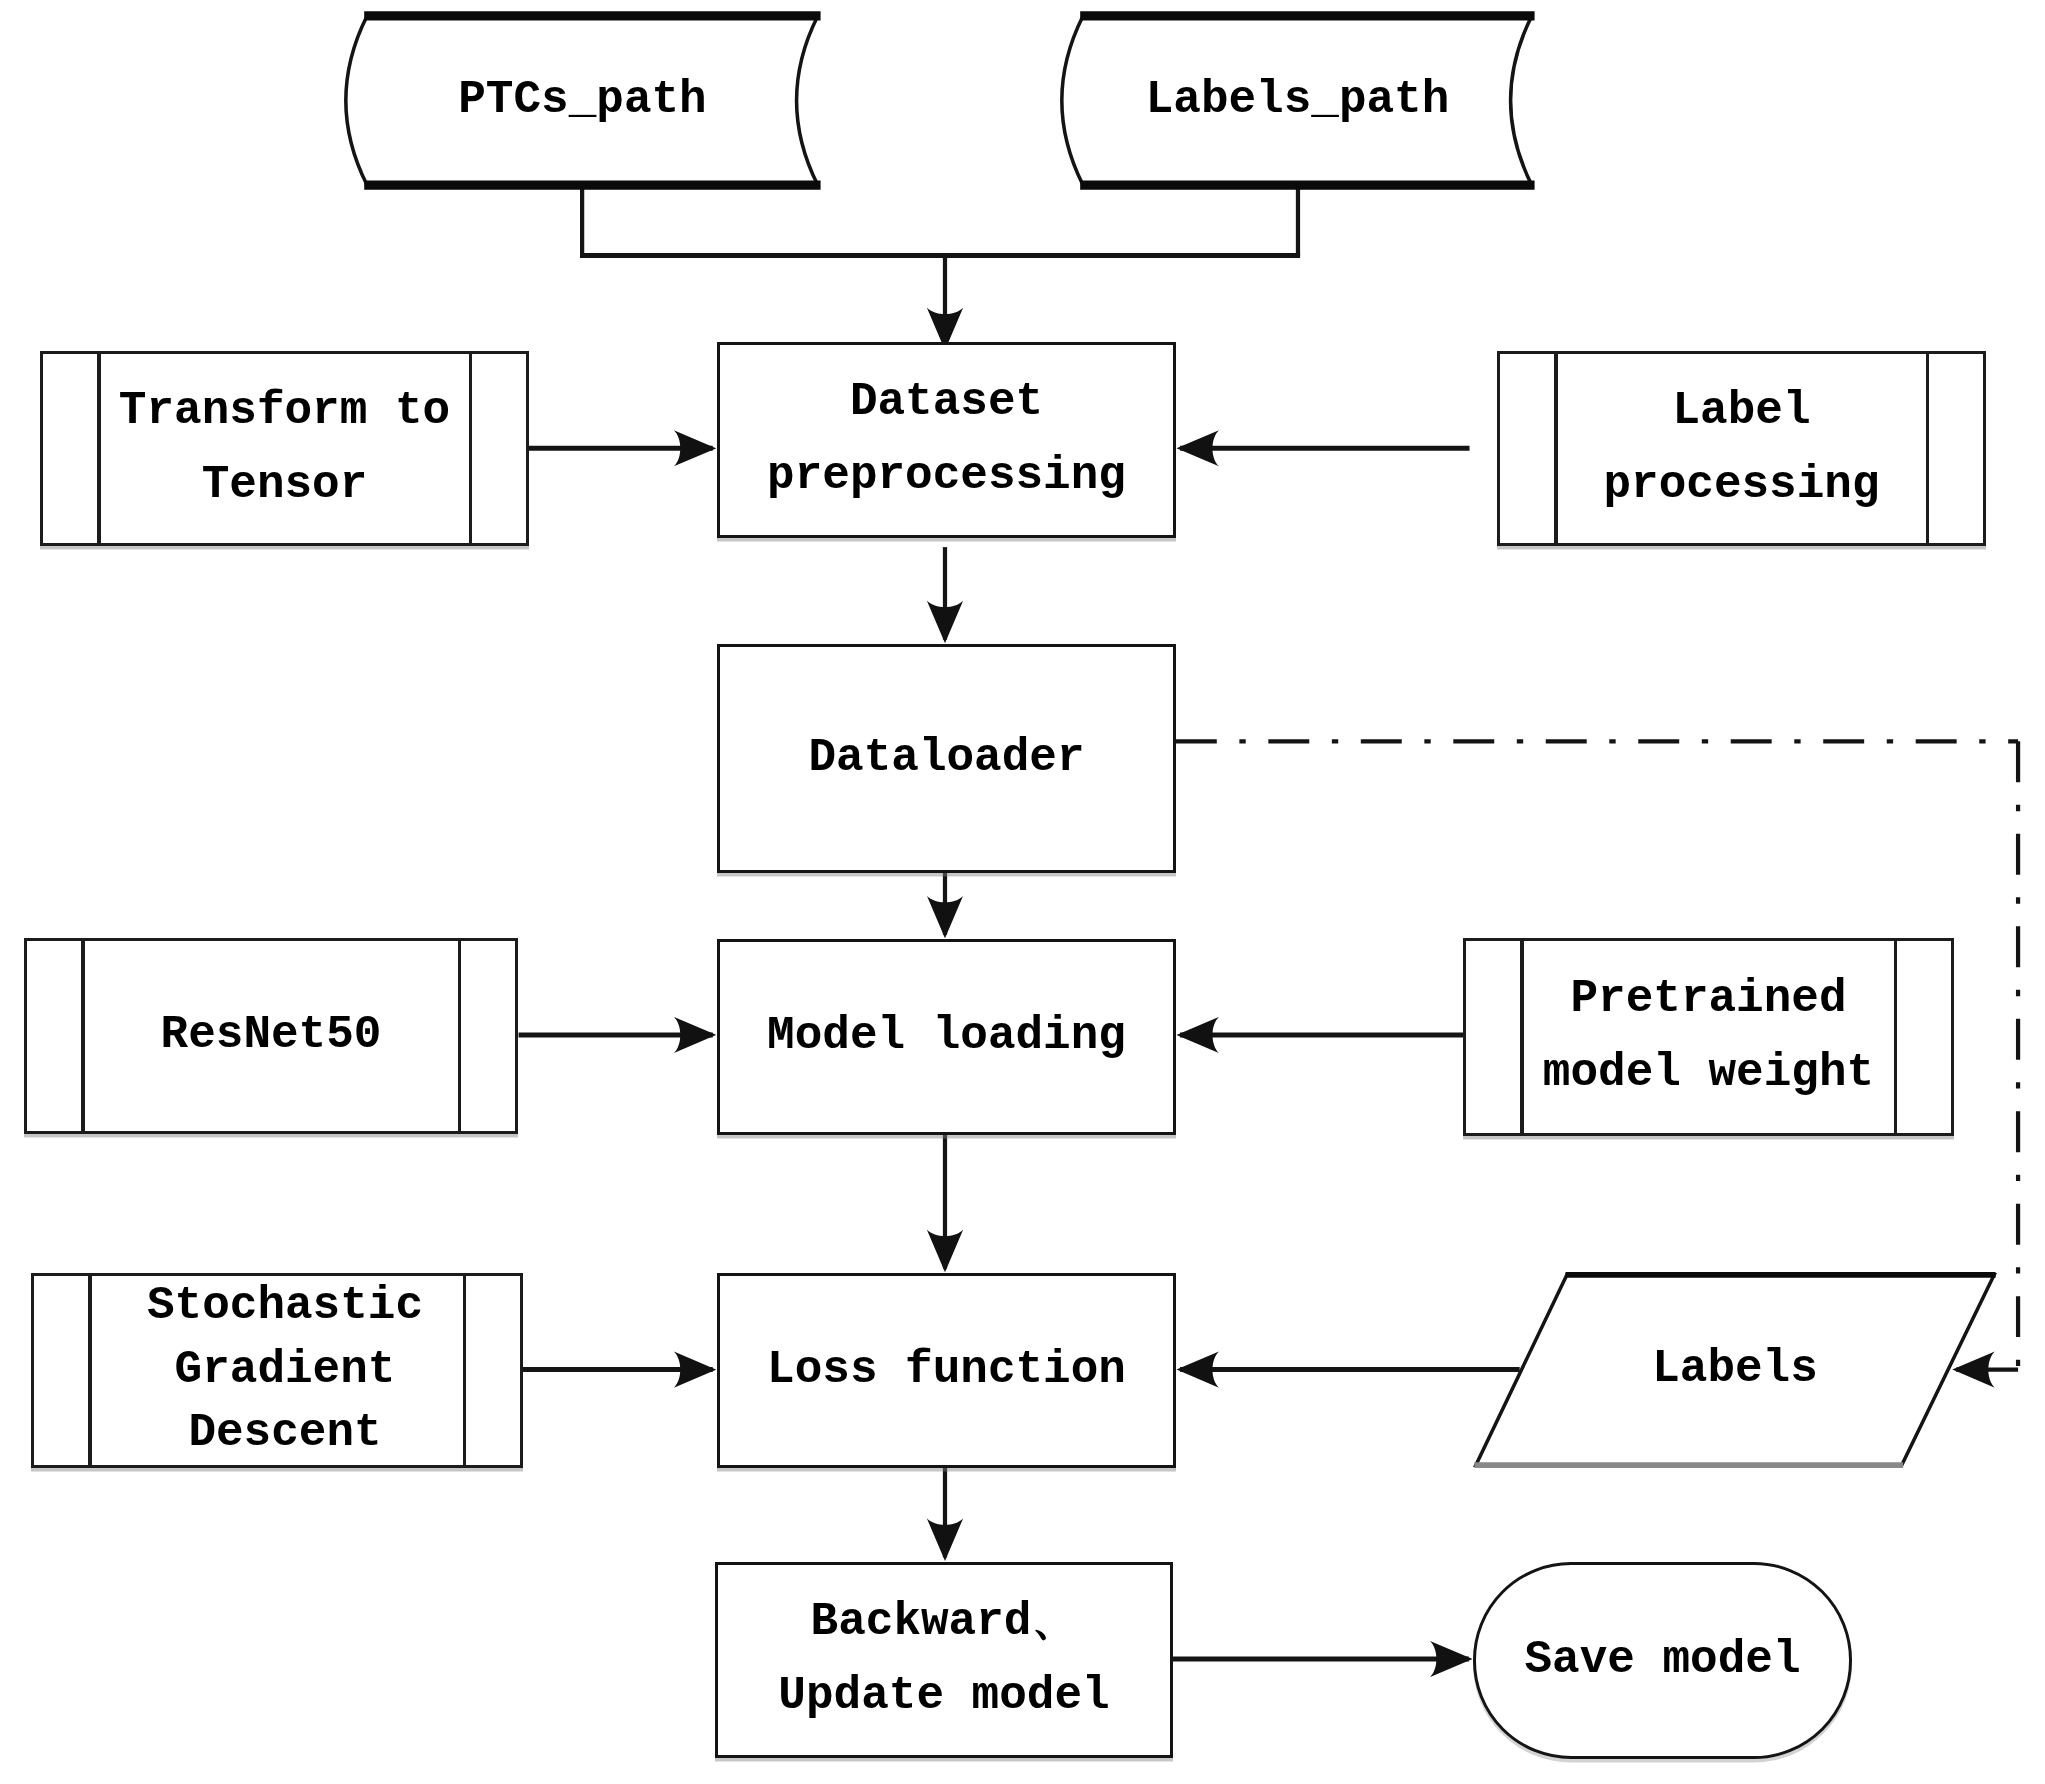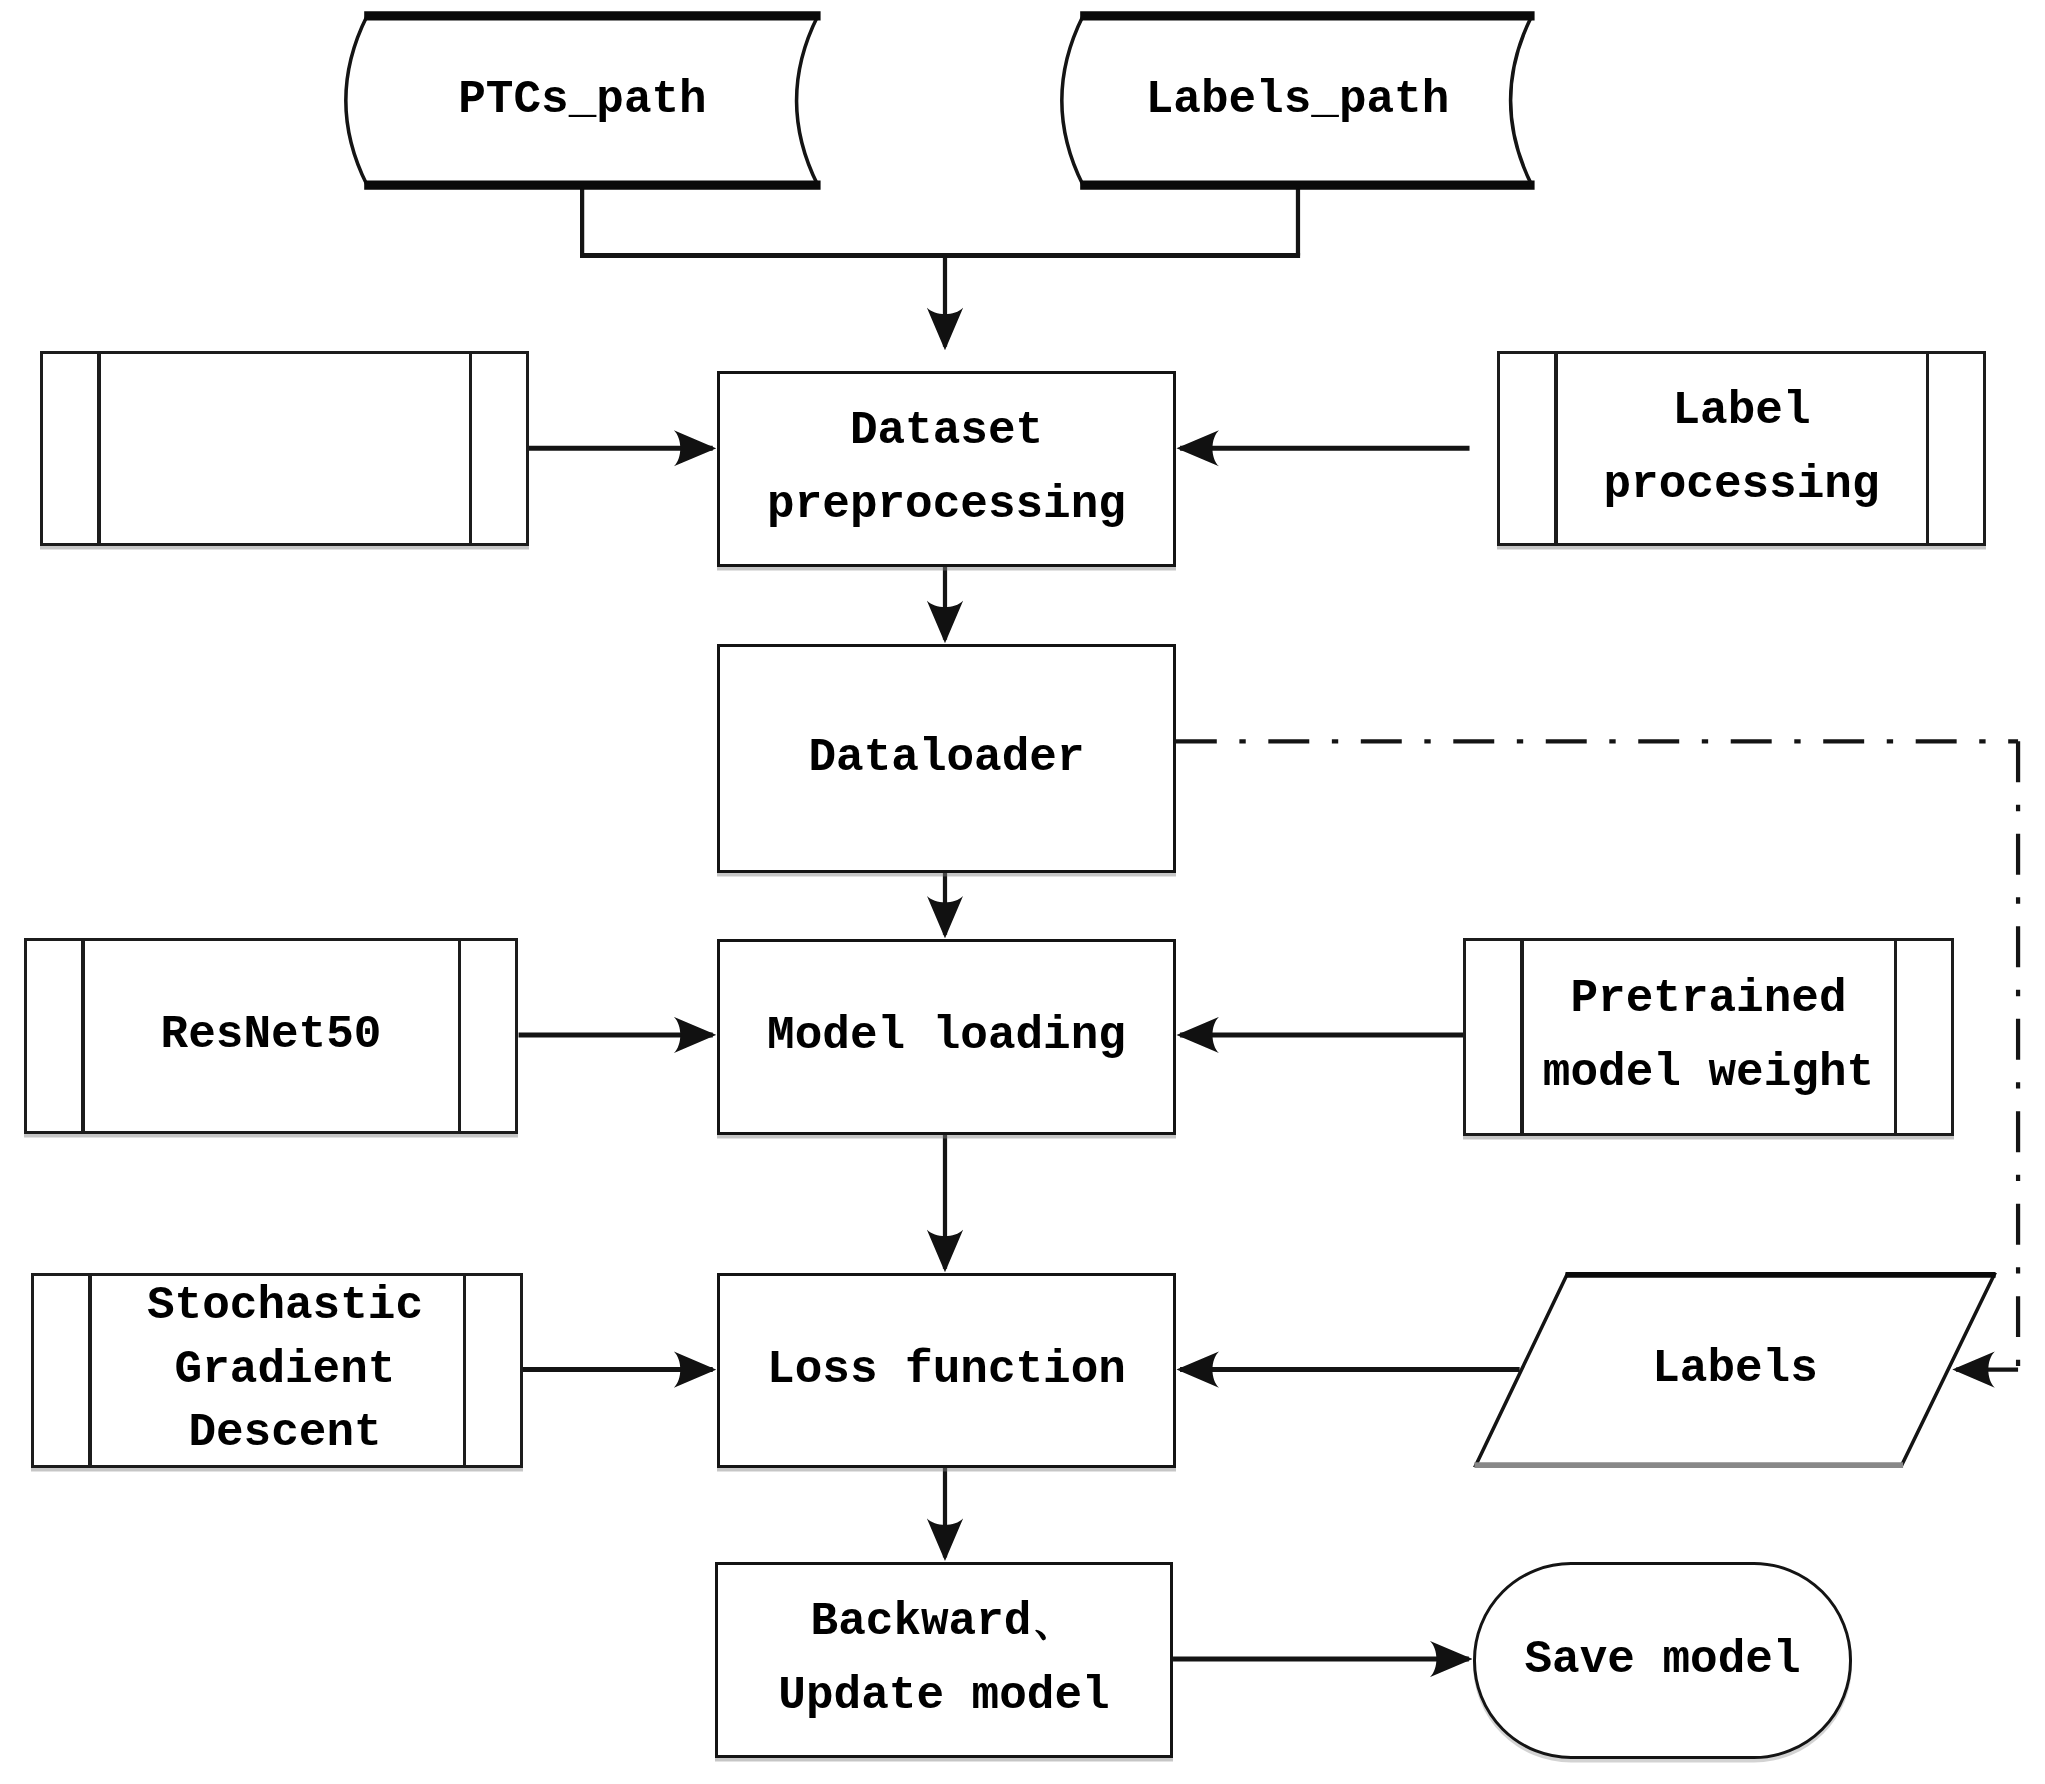--- a/index.html
+++ b/index.html
@@ -25,21 +25,21 @@
   .predef .bar.right{right:54px;}
   .terminator{border:3.5px solid #141414;border-radius:98px;box-shadow:0 3.5px 0 rgba(128,128,128,.35);}
   .shape-svg-node{background:transparent;border:none;}
   .shape-svg-node > svg{position:absolute;inset:0;width:100%;height:100%;}
   .shape-svg-node .label{position:relative;z-index:3;}
 
   
   #n-ptcs        {left:343px; top:11.3px;  width:479px; height:179px;}
   #n-labelspath  {left:1059px;top:11.3px;  width:477px; height:179px;}
   #n-transform   {left:40px;  top:351px; width:489px; height:195px;}
-  #n-dataset     {left:717px;top:371px; width:459px; height:196px;}
+  #n-dataset     {left:717px;top:342px; width:459px; height:196px;}
   #n-labelproc   {left:1469px;top:351px; width:489px; height:195px;margin-left:28px;}
   #n-dataloader  {left:717px;top:644px; width:459px; height:229px;}
   #n-resnet      {left:24px;  top:938px;width:494px; height:196px;}
   #n-modelload   {left:717px;top:939px;width:459px; height:196px;}
   #n-pretrained  {left:1463px;top:938px;width:491px; height:198px;}
   #n-sgd         {left:31px;  top:1273px;width:492px; height:195px;padding-left:16px;}
   #n-loss        {left:717px;top:1273px;width:459px; height:195px;}
   #n-labels      {left:1473px;top:1272px;width:524px; height:196px;}
   #n-backward    {left:715px;top:1562px;width:458px; height:196px;}
   #n-save        {left:1473px;top:1562px;width:379px; height:197px;}
@@ -99,20 +99,24 @@
       <path d="M670,7 Q610,127 670,247" fill="none" stroke="#141414" stroke-width="5"></path>
       <line x1="30" y1="7" x2="674" y2="7" stroke="#0a0a0a" stroke-width="13"></line>
       <line x1="30" y1="247" x2="674" y2="247" stroke="#0a0a0a" stroke-width="13"></line>
     </svg>
     <span class="label">Labels_path</span>
   </div>
 
   <div class="node predef" id="n-transform">
     <span class="bar left"></span>
     <span class="bar right"></span>
+    <span class="label">
+        <span>Transform to</span>
+        <span>Tensor</span>
+      </span>
   </div>
 
   <div class="node rect" id="n-dataset">
     <span class="label">
         <span>Dataset</span>
         <span>preprocessing</span>
       </span>
   </div>
 
   <div class="node predef" id="n-labelproc">

